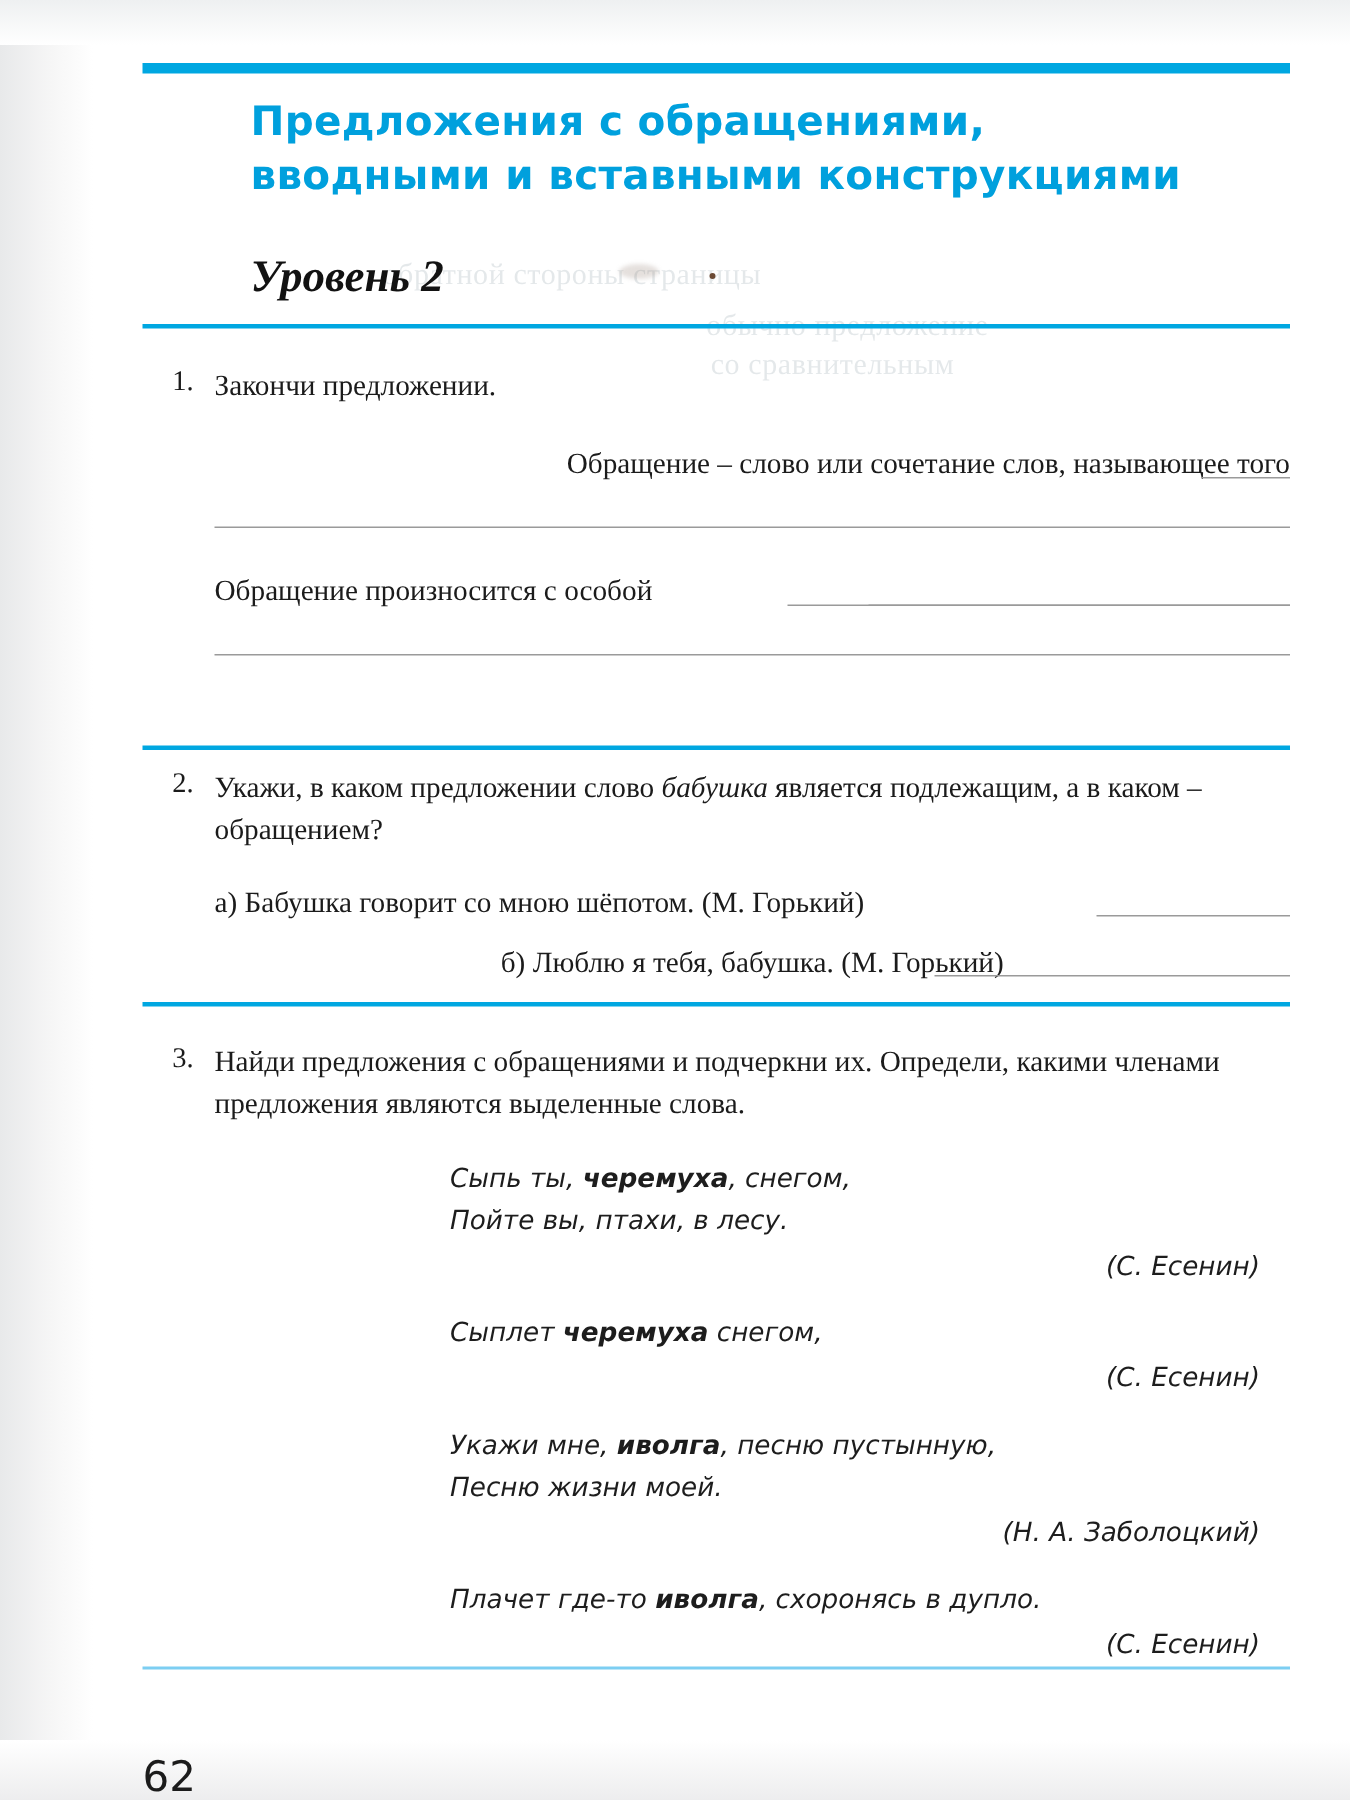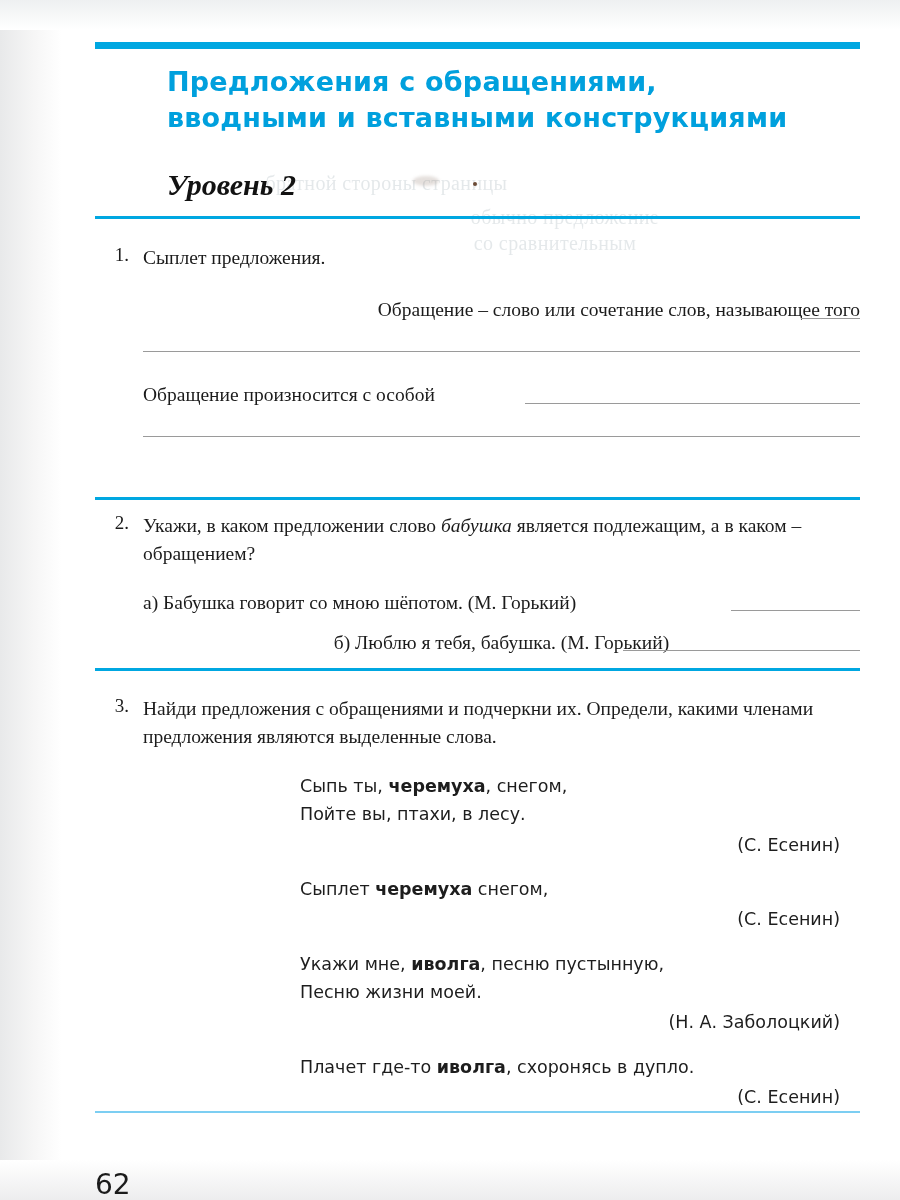--- a/index.html
+++ b/index.html
@@ -225,21 +225,21 @@
     <div class="smudge"></div>
     <div class="dot-mark"></div>
 
     <div class="level">Уровень 2</div>
 
     <div class="rule rule-1"></div>
 
     <div class="task t1">
       <div class="task-num">1.</div>
       <div class="task-body">
-        <div>Сыплет предложения.</div>
+        <div>Закончи предложении.</div>
 
         <div class="fill-row" style="margin-top:24px;text-align:right;">
           <span class="fill-text">Обращение – слово или сочетание слов, называющее того</span>
           <span class="blank-line" style="left:658px; top:22px; width:59px;"></span>
           <span class="blank-line" style="left:0px; top:55px; width:717px;"></span>
         </div>
 
         <div class="fill-row" style="margin-top:58px;">
           <span class="blank-line" style="left:436px; top:22px; width:281px;"></span>
           <span class="blank-line" style="left:0px; top:55px; width:717px;"></span>
@@ -275,21 +275,21 @@
 
     <div class="rule rule-3"></div>
 
     <div class="task t3">
       <div class="task-num">3.</div>
       <div class="task-body">
         <div>Найди предложения с обращениями и подчеркни их. Определи, какими членами предложения являются выделенные слова.</div>
       </div>
     </div>
 
-    <div class="poem" style="top:772px;">
+    <div class="poem" style="top:772px;font-style:italic;">
 
       <div class="poem-block">
         <div>
           <span>Сыпь ты, </span><b>черемуха</b><span>, снегом,</span>
         </div>
         <div>
           <span>Пойте вы, птахи, в лесу.</span>
         </div>
         <div class="author">(С. Есенин)</div>
       </div>

